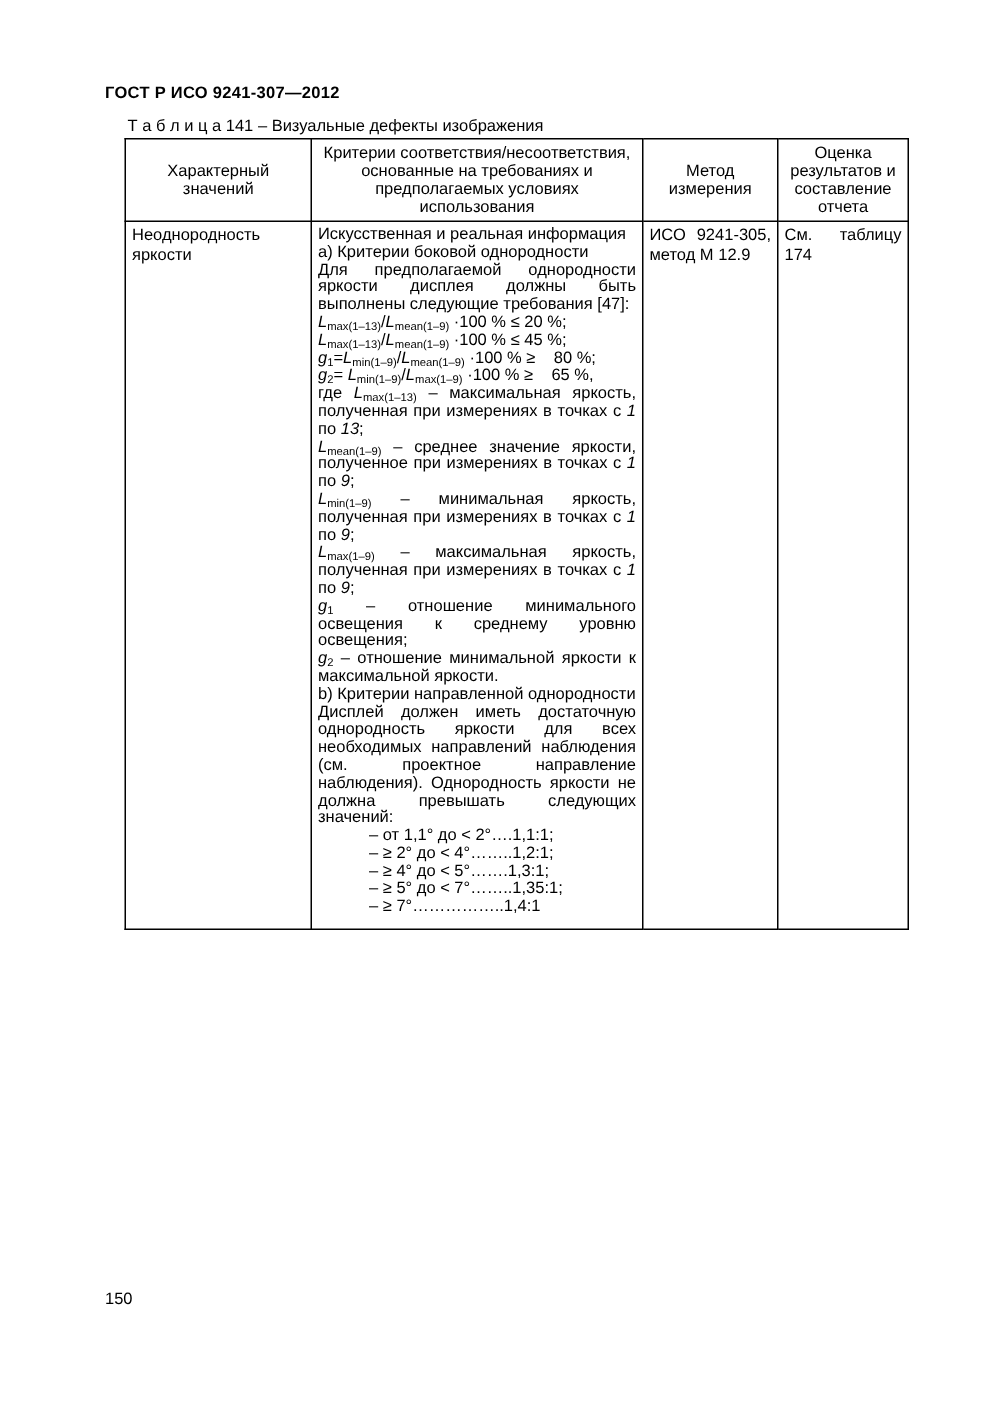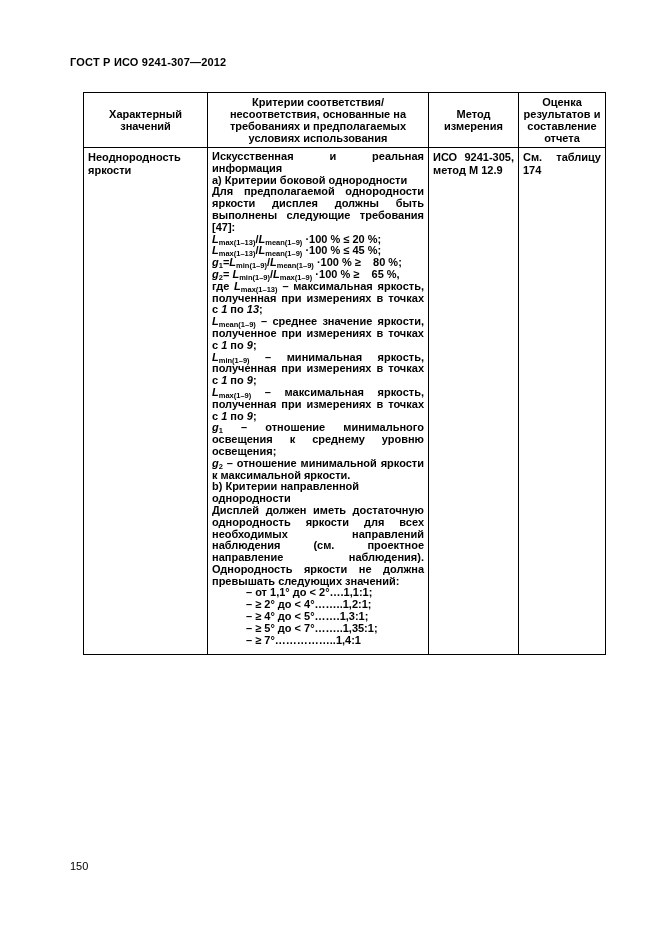--- a/index.html
+++ b/index.html
@@ -21,21 +21,21 @@
   }
   table.defects{
     position:absolute;left:83px;top:92px;
     border-collapse:collapse;
     width:522px;
     table-layout:fixed;
   }
   table.defects th, table.defects td{
     border:1px solid #000;
     font-size:11px;
-    font-weight:bold;
+    font-weight:normal;
     vertical-align:top;
     word-wrap:break-word;
   }
   table.defects th{
     text-align:center;
     vertical-align:middle;
     padding:3px 3px;
     height:46px;
     line-height:12px;
   }
@@ -62,20 +62,21 @@
     font-size:11px;
   }
 </style>
 </head>
 <body>
 
 <div class="page">
 
   <div class="doc-header">ГОСТ Р ИСО 9241-307—2012</div>
 
+  <div class="table-caption">Т а б л и ц а  141 – Визуальные дефекты изображения</div>
 
   <table class="defects">
     <colgroup>
       <col style="width:124px">
       <col style="width:221px">
       <col style="width:90px">
       <col style="width:87px">
     </colgroup>
     <thead>
       <tr>

